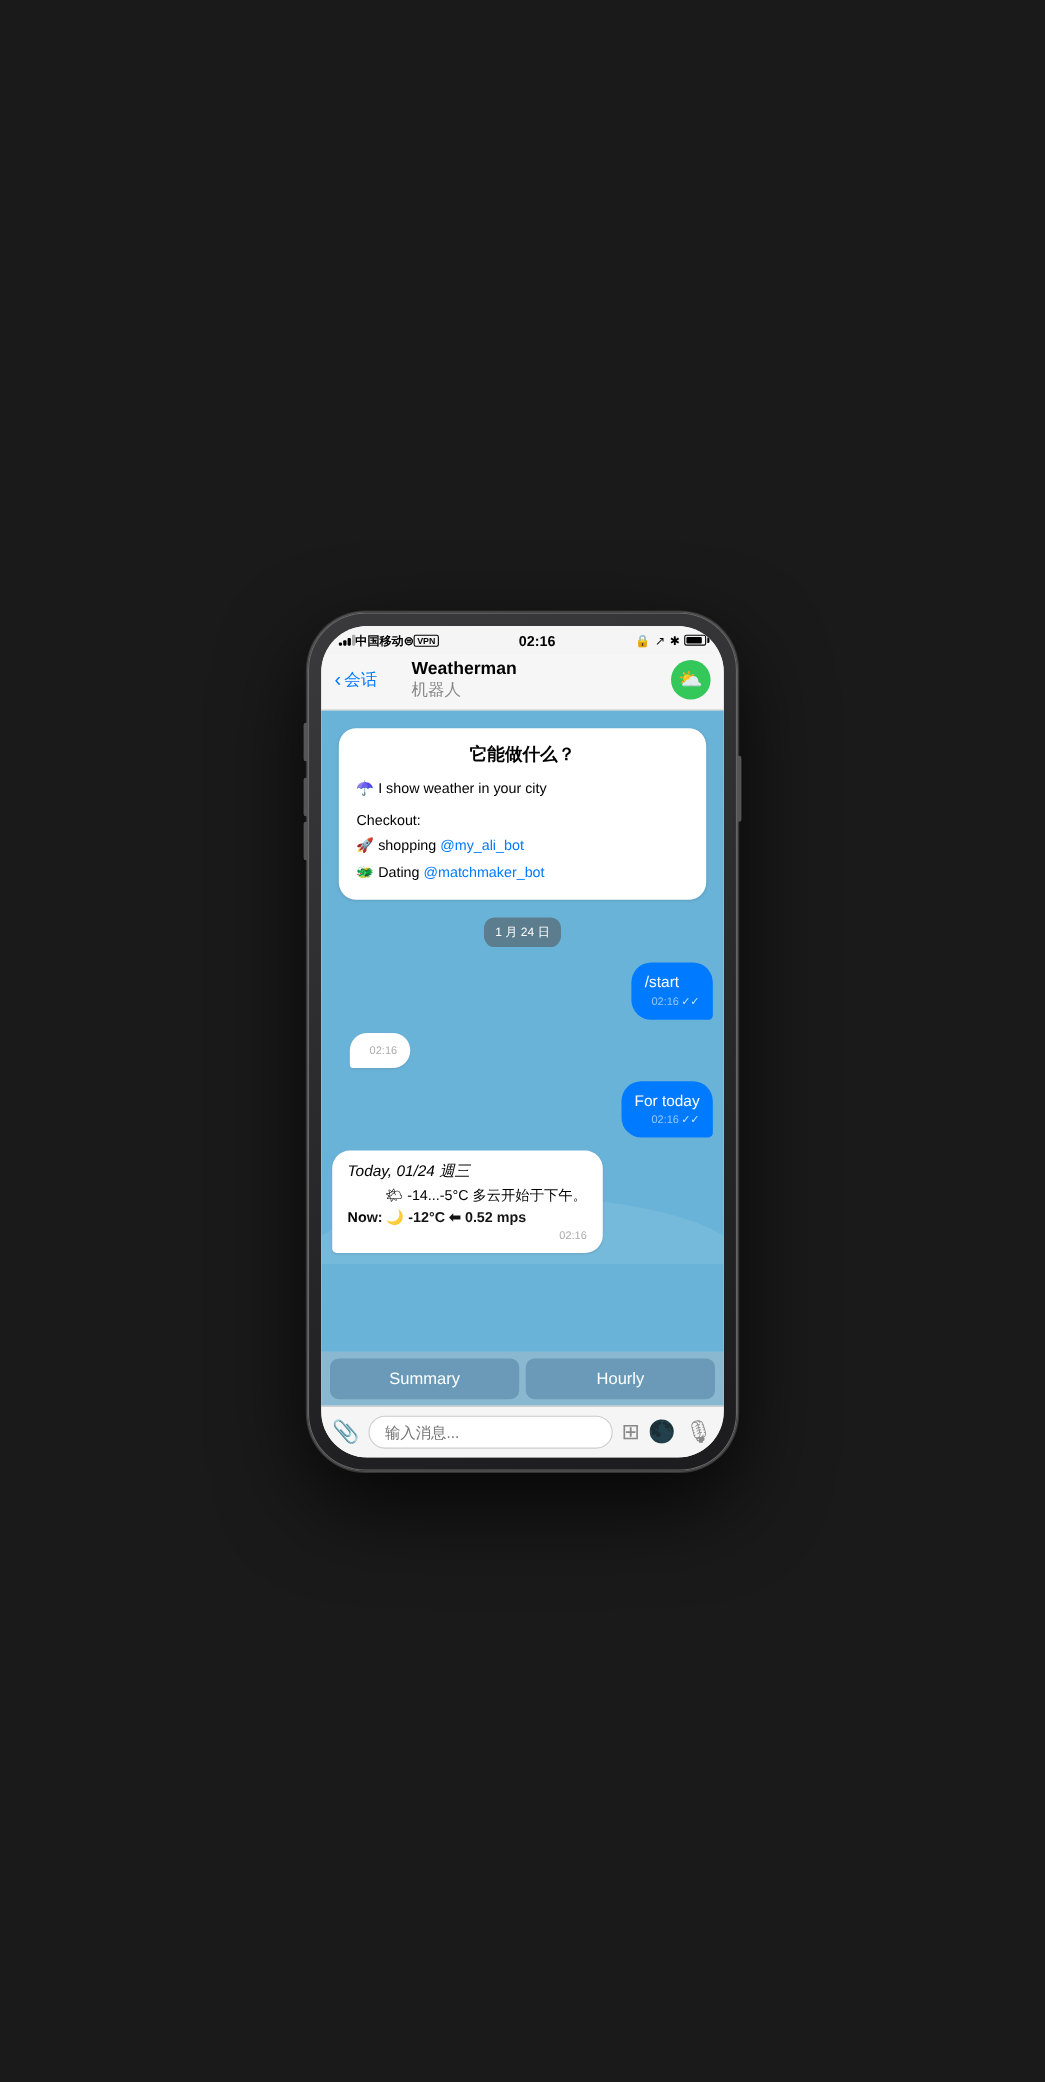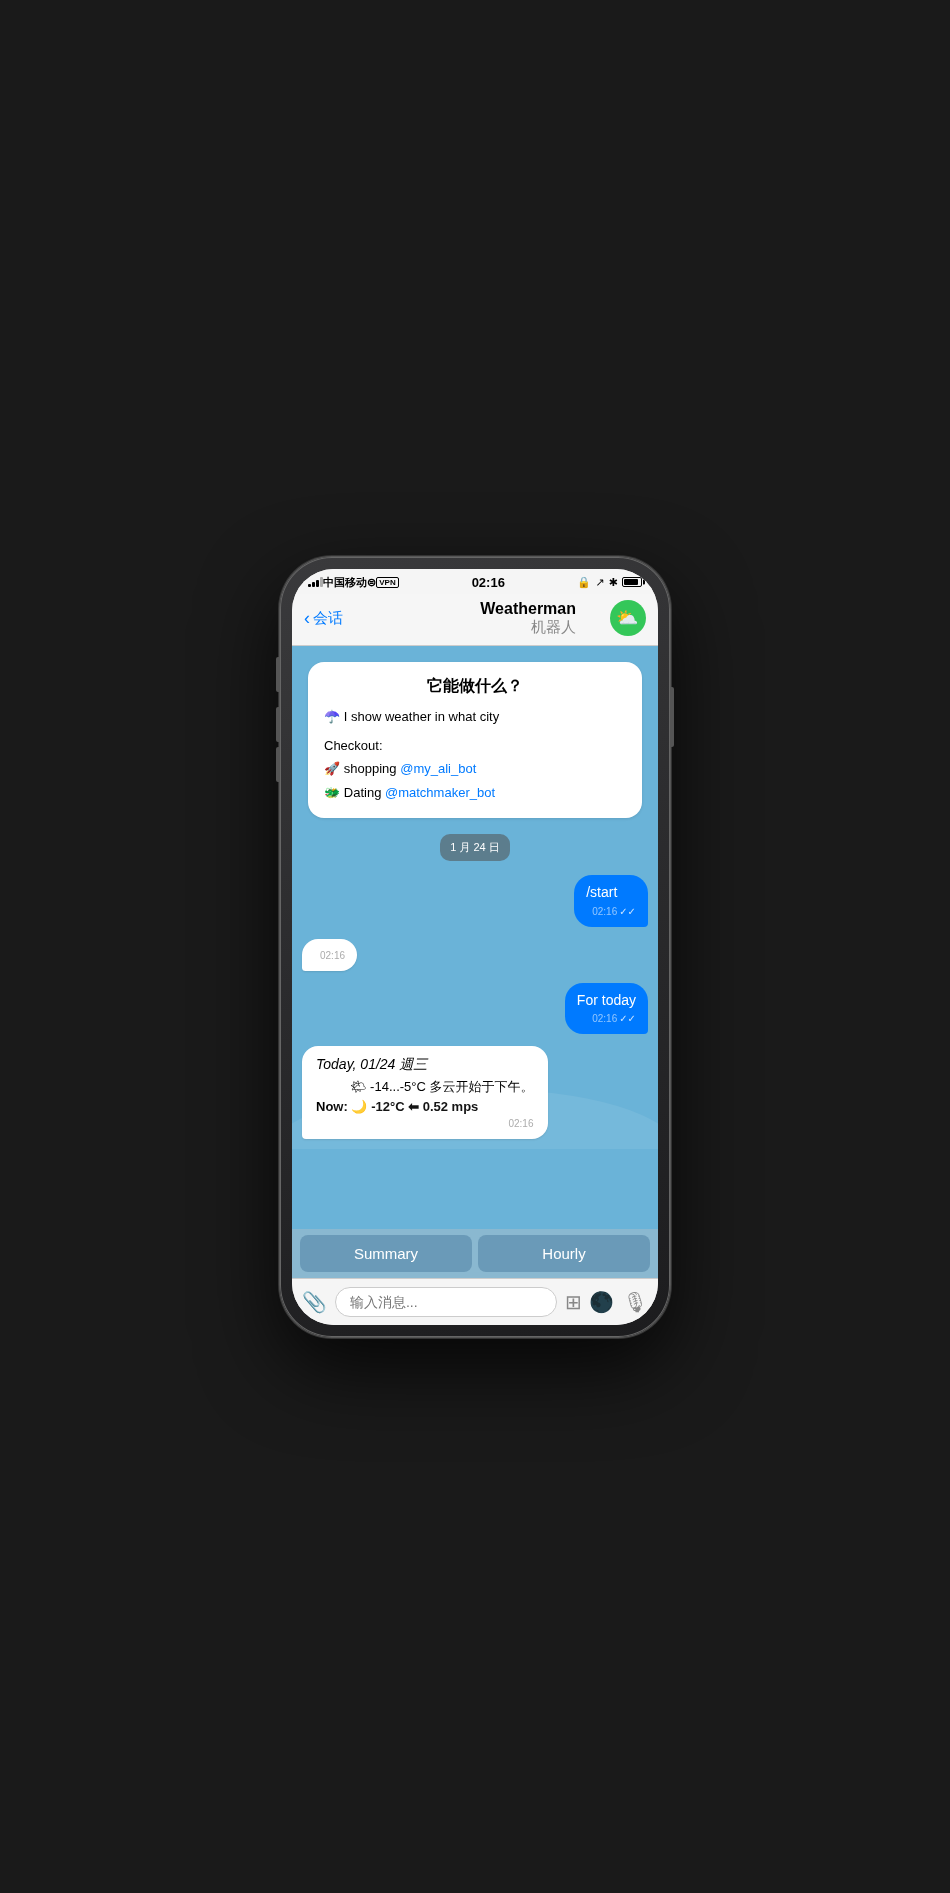--- a/index.html
+++ b/index.html
@@ -150,21 +150,21 @@
       font-size: 15px;
       gap: 3px;
       min-width: 70px;
     }
     .back-chevron {
       font-size: 18px;
       line-height: 1;
     }
     .nav-center {
       flex: 1;
-      text-align: right;
+      text-align: left;
     }
     .nav-title {
       font-size: 16px;
       font-weight: 700;
       color: #000;
     }
     .nav-subtitle {
       font-size: 15px;
       color: #888;
     }
@@ -255,20 +255,21 @@
     .msg-row.outgoing { justify-content: flex-end; }
     .msg-row.incoming { justify-content: flex-start; }
 
     .bubble {
       max-width: 70%;
       padding: 8px 12px;
       border-radius: 18px;
       font-size: 14px;
       line-height: 1.4;
       position: relative;
+      margin-left: 16px;
     }
     .bubble.out {
       background: #007aff;
       color: #fff;
       border-bottom-right-radius: 4px;
     }
     .bubble.in {
       background: #fff;
       color: #000;
       border-bottom-left-radius: 4px;
@@ -402,21 +403,21 @@
         <div class="bot-icon">
           <span>⛅</span>
         </div>
       </div>
     </div>
 
     <div class="chat-area">
 
       <div class="welcome-bubble">
         <div class="welcome-title">它能做什么？</div>
-        <div class="welcome-desc">☂️ I show weather in what city</div>
+        <div class="welcome-desc">☂️ I show weather in your city</div>
         <div class="welcome-checkout">
           <span>Checkout:</span><br>
           <span>🚀 shopping <span class="link-blue">@my_ali_bot</span></span><br>
           <span>🐲 Dating <span class="link-blue">@matchmaker_bot</span></span>
         </div>
       </div>
 
       <div class="date-divider">
         <div class="date-pill">1 月 24 日</div>
       </div>

